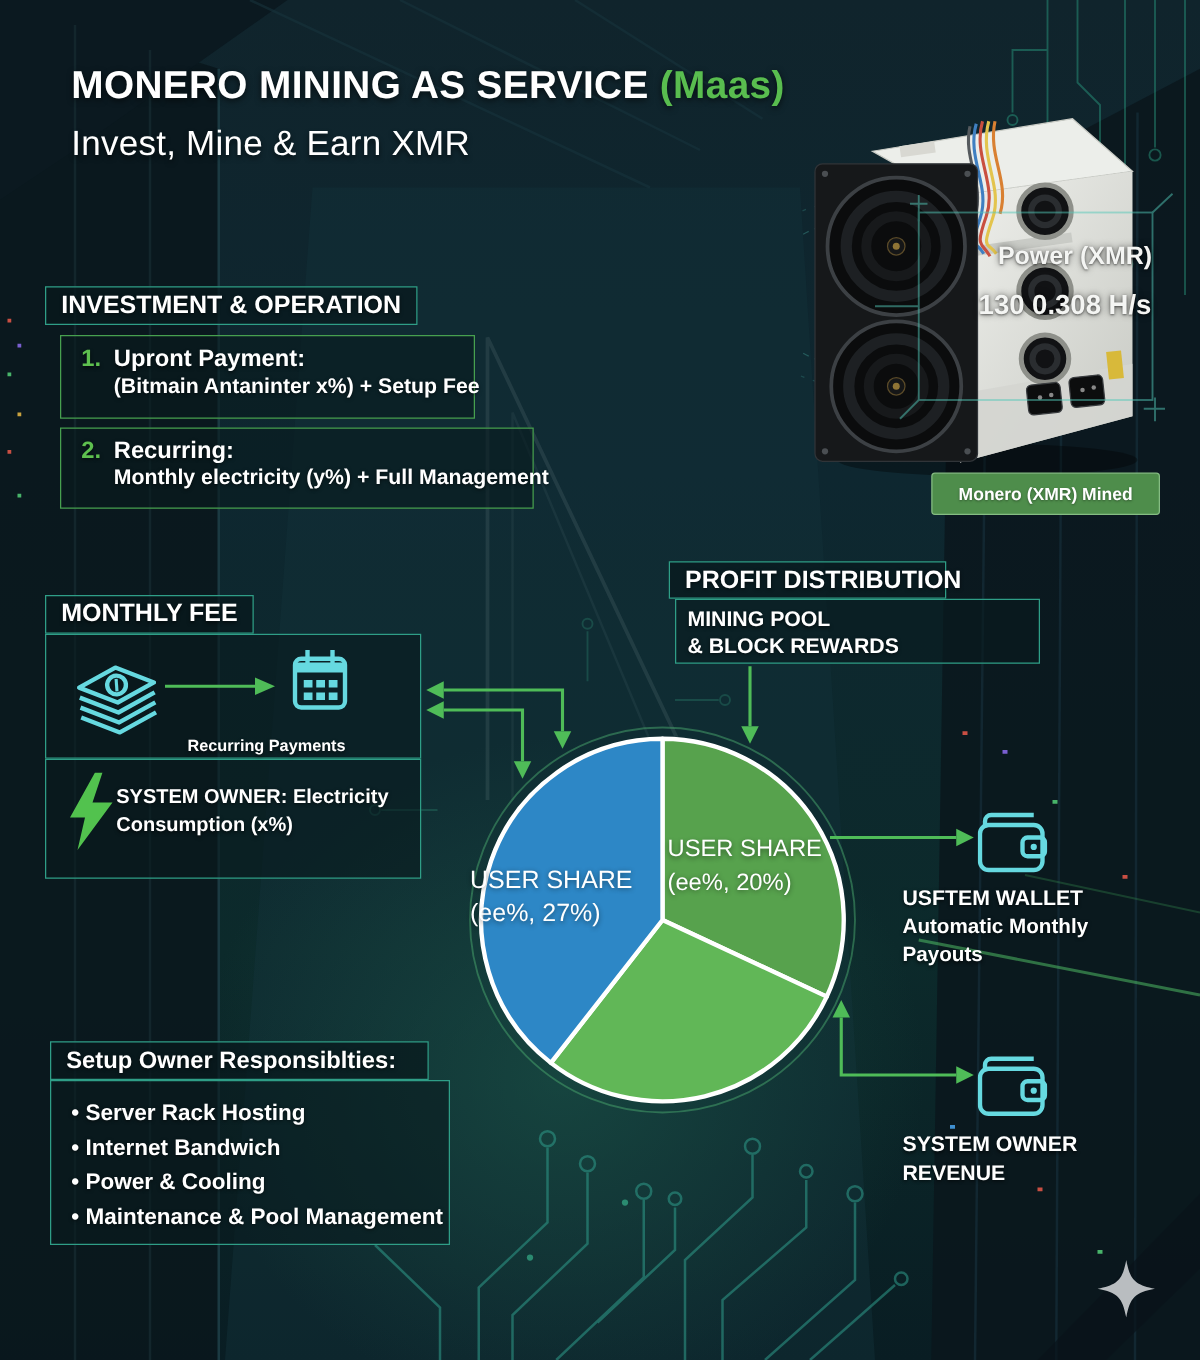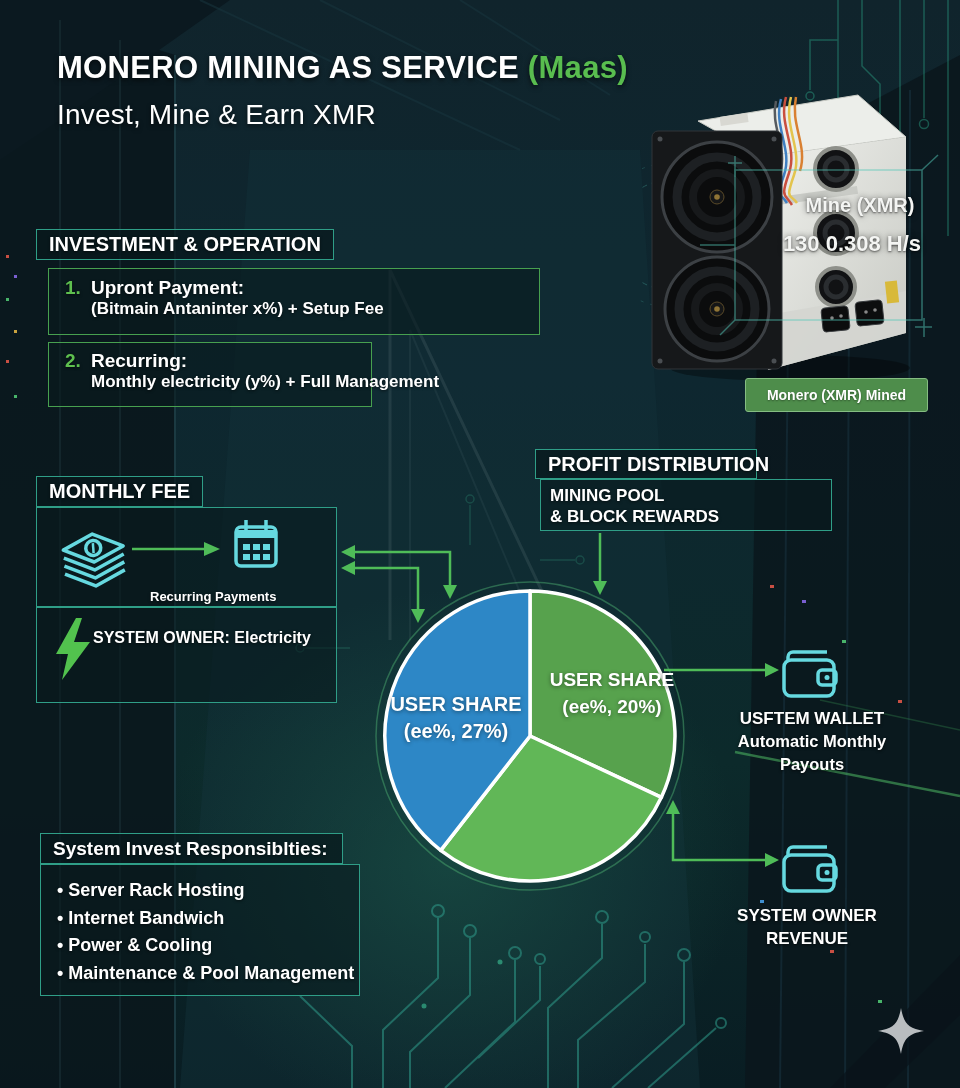--- a/index.html
+++ b/index.html
@@ -21,24 +21,24 @@
   .hdrbox{background:rgba(8,24,28,.74);font-weight:bold;font-size:20px;color:#fff;
           display:flex;align-items:center;padding-left:12px;white-space:nowrap;
           text-shadow:0 1px 3px rgba(0,0,0,.6);}
   .greenbox{border-color:#47a04f;}
   .itemline{font-size:19px;font-weight:bold;white-space:nowrap;text-shadow:0 1px 3px rgba(0,0,0,.6);}
   .itemnum{color:#5ec04f;display:inline-block;width:26px;}
   .itemdesc{font-size:17px;font-weight:600;margin-left:26px;white-space:nowrap;
             text-shadow:0 1px 3px rgba(0,0,0,.6);}
   .smallbold{font-weight:bold;text-shadow:0 1px 3px rgba(0,0,0,.6);}
   
-  .pielabel{position:absolute;text-align:center;font-weight:bold;font-size:20px;line-height:27px;
+  .pielabel{position:absolute;text-align:left;font-weight:normal;font-size:20px;line-height:27px;
             text-shadow:0 1px 4px rgba(0,0,0,.45);white-space:nowrap;}
   
-  .walltext{text-align:center;font-size:16.5px;line-height:23px;font-weight:600;
+  .walltext{text-align:left;font-size:16.5px;line-height:23px;font-weight:600;
             text-shadow:0 1px 3px rgba(0,0,0,.7);}
   .walltext .b1{font-weight:bold;font-size:17px;}
   
   .resp-list{list-style:none;margin:0;padding:12px 0 0 16px;}
   .resp-list li{font-size:18px;font-weight:600;line-height:27.5px;text-shadow:0 1px 3px rgba(0,0,0,.6);}
   .resp-list li::before{content:"• ";color:#fff;}
   
   .minertext{position:absolute;text-align:center;color:#f4f5f3;
              text-shadow:0 0 6px rgba(0,0,0,.55),0 1px 2px rgba(0,0,0,.5);white-space:nowrap;}
   .badge{background:#4e8d4b;border:1px solid #85bd82;border-radius:3px;
@@ -222,21 +222,21 @@
 
     <g stroke="#53c8b8" fill="none" stroke-width="1.5" opacity=".5">
       <rect x="95" y="85" width="187" height="150"></rect>
       <path d="M282,85 L298,70"></path>
         <path d="M95,235 L80,250"></path>
       <path d="M88,78 H102 M95,71 V92"></path>
       <path d="M275,242 H292 M284,233 V252"></path>
       <path d="M95,160 H60"></path>
     </g>
   </svg>
-  <div class="minertext abs" style="left:760px;top:194px;width:200px;font-size:20px;font-weight:bold;">Mine (XMR)</div>
+  <div class="minertext abs" style="left:760px;top:194px;width:200px;font-size:20px;font-weight:bold;">Power (XMR)</div>
   <div class="minertext abs" style="left:752px;top:231px;width:200px;font-size:22px;font-weight:bold;">130 0.308 H/s</div>
   <div class="abs badge" style="left:745px;top:378px;width:183px;height:34px;">Monero (XMR) Mined</div>
 
   <svg class="abs" style="left:370px;top:576px;" width="320" height="320" viewBox="0 0 320 320">
     <circle cx="160" cy="160" r="154" fill="none" stroke="#4aa86e" stroke-width="1.5" opacity=".5"></circle>
     <g stroke="#ffffff" stroke-width="3.5" stroke-linejoin="round">
       <path d="M160,160 L160,15 A145,145 0 0 1 291.4,221.3 Z" fill="#57a24d"></path>
       <path d="M160,160 L291.4,221.3 A145,145 0 0 1 70.7,274.3 Z" fill="#61b757"></path>
       <path d="M160,160 L70.7,274.3 A145,145 0 0 1 160,15 Z" fill="#2d87c6"></path>
     </g>
@@ -264,27 +264,27 @@
       <polygon points="341,568 355,561 355,575"></polygon>
       <polygon points="418,623 411,609 425,609"></polygon>
       <polygon points="600,595 593,581 607,581"></polygon>
       <polygon points="779,670 765,663 765,677"></polygon>
       <polygon points="673,800 666,814 680,814"></polygon>
       <polygon points="779,860 765,853 765,867"></polygon>
     </g>
   </svg>
 
   <div class="abs box hdrbox" style="left:36px;top:229px;width:298px;height:31px;">INVESTMENT &amp; OPERATION</div>
-  <div class="abs box greenbox" style="left:48px;top:268px;width:492px;height:67px;padding:8px 10px 0 16px;">
+  <div class="abs box greenbox" style="left:48px;top:268px;width:332px;height:67px;padding:8px 10px 0 16px;">
     <div class="itemline">
       <span class="itemnum">1.</span><span>Upront Payment:</span>
     </div>
     <div class="itemdesc">(Bitmain Antaninter x%) + Setup Fee</div>
   </div>
-  <div class="abs box greenbox" style="left:48px;top:342px;width:324px;height:65px;padding:7px 20px 0 16px;">
+  <div class="abs box greenbox" style="left:48px;top:342px;width:379px;height:65px;padding:7px 20px 0 16px;">
     <div class="itemline">
       <span class="itemnum">2.</span><span>Recurring:</span>
     </div>
     <div class="itemdesc">Monthly electricity (y%) + Full Management</div>
   </div>
 
   <div class="abs box hdrbox" style="left:36px;top:476px;width:167px;height:31px;text-align:right;">MONTHLY FEE</div>
   <div class="abs box" style="left:36px;top:507px;width:301px;height:100px;"></div>
   <div class="abs box" style="left:36px;top:607px;width:301px;height:96px;"></div>
 
@@ -320,20 +320,21 @@
         <rect x="30" y="36" width="7" height="6"></rect>
     </g>
   </svg>
   <div class="abs smallbold" style="left:150px;top:577px;font-size:13px;white-space:nowrap;margin-top:12px;">Recurring Payments</div>
 
   <svg class="abs" style="left:52px;top:618px;" width="42" height="62" viewBox="0 0 42 62">
     <polygon points="24,0 4,36 16,36 10,62 38,24 22,24 30,0" fill="#52c24e"></polygon>
   </svg>
   <div class="abs" style="left:93px;top:626px;width:242px;">
     <div class="smallbold" style="font-size:16px;line-height:23px;white-space:nowrap;">SYSTEM OWNER: Electricity</div>
+    <div class="smallbold" style="font-size:16px;line-height:23px;white-space:nowrap;">Consumption (x%)</div>
   </div>
 
   <div class="abs box hdrbox" style="left:535px;top:449px;width:222px;height:30px;">PROFIT DISTRIBUTION</div>
   <div class="abs box" style="left:540px;top:479px;width:292px;height:52px;padding:5px 0 0 9px;">
     <div class="smallbold" style="font-size:17px;line-height:21px;">MINING POOL</div>
     <div class="smallbold" style="font-size:17px;line-height:21px;">&amp; BLOCK REWARDS</div>
   </div>
 
   <svg class="abs" style="left:782px;top:648px;" width="56" height="52" viewBox="0 0 56 52">
     <g fill="none" stroke="#66d9e0" stroke-width="3.5" stroke-linejoin="round">
@@ -355,21 +356,21 @@
       <rect x="2" y="12" width="50" height="36" rx="7"></rect>
       <rect x="36" y="22" width="18" height="15" rx="4"></rect>
     </g>
     <circle cx="45" cy="29.5" r="2.5" fill="#66d9e0"></circle>
   </svg>
   <div class="abs walltext" style="left:722px;top:904px;width:170px;">
     <div class="b1">SYSTEM OWNER</div>
     <div class="b1">REVENUE</div>
   </div>
 
-  <div class="abs box hdrbox" style="left:40px;top:833px;width:303px;height:31px;font-size:19px;">System Invest Responsiblties:</div>
+  <div class="abs box hdrbox" style="left:40px;top:833px;width:303px;height:31px;font-size:19px;">Setup Owner Responsiblties:</div>
   <div class="abs box" style="left:40px;top:864px;width:320px;height:132px;">
     <ul class="resp-list">
       <li>Server Rack Hosting</li>
       <li>Internet Bandwich</li>
       <li>Power &amp; Cooling</li>
       <li>Maintenance &amp; Pool Management</li>
     </ul>
   </div>
 
   <svg class="abs" style="left:878px;top:1008px;" width="46" height="46" viewBox="0 0 46 46">

